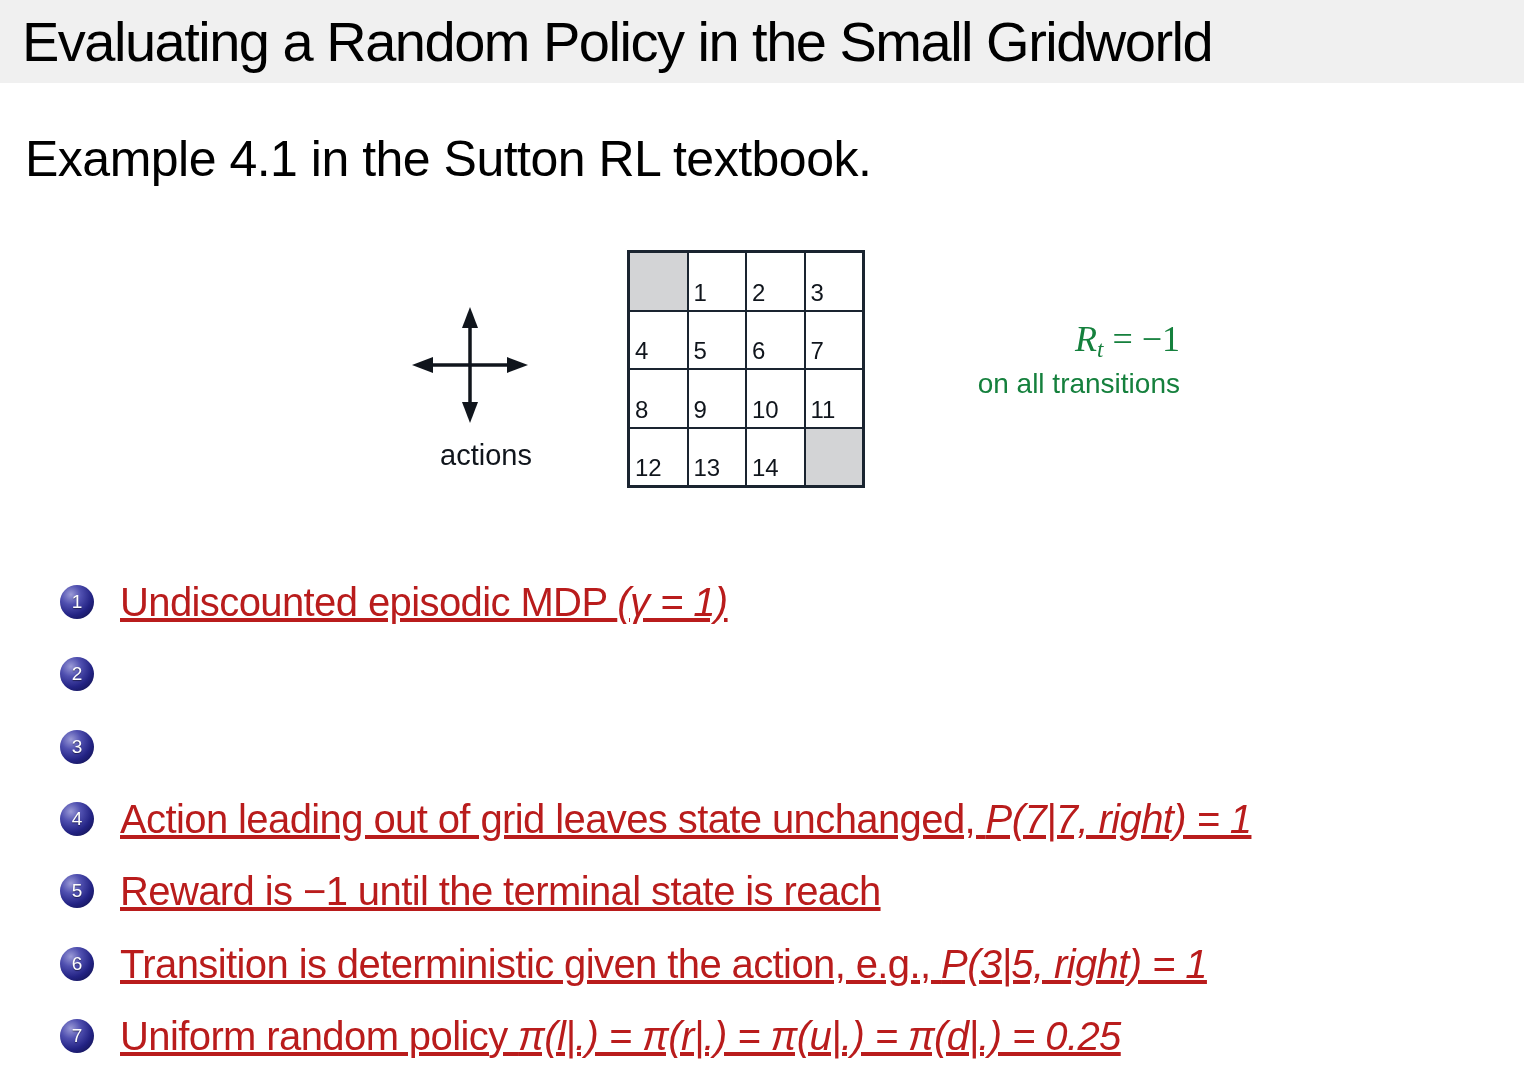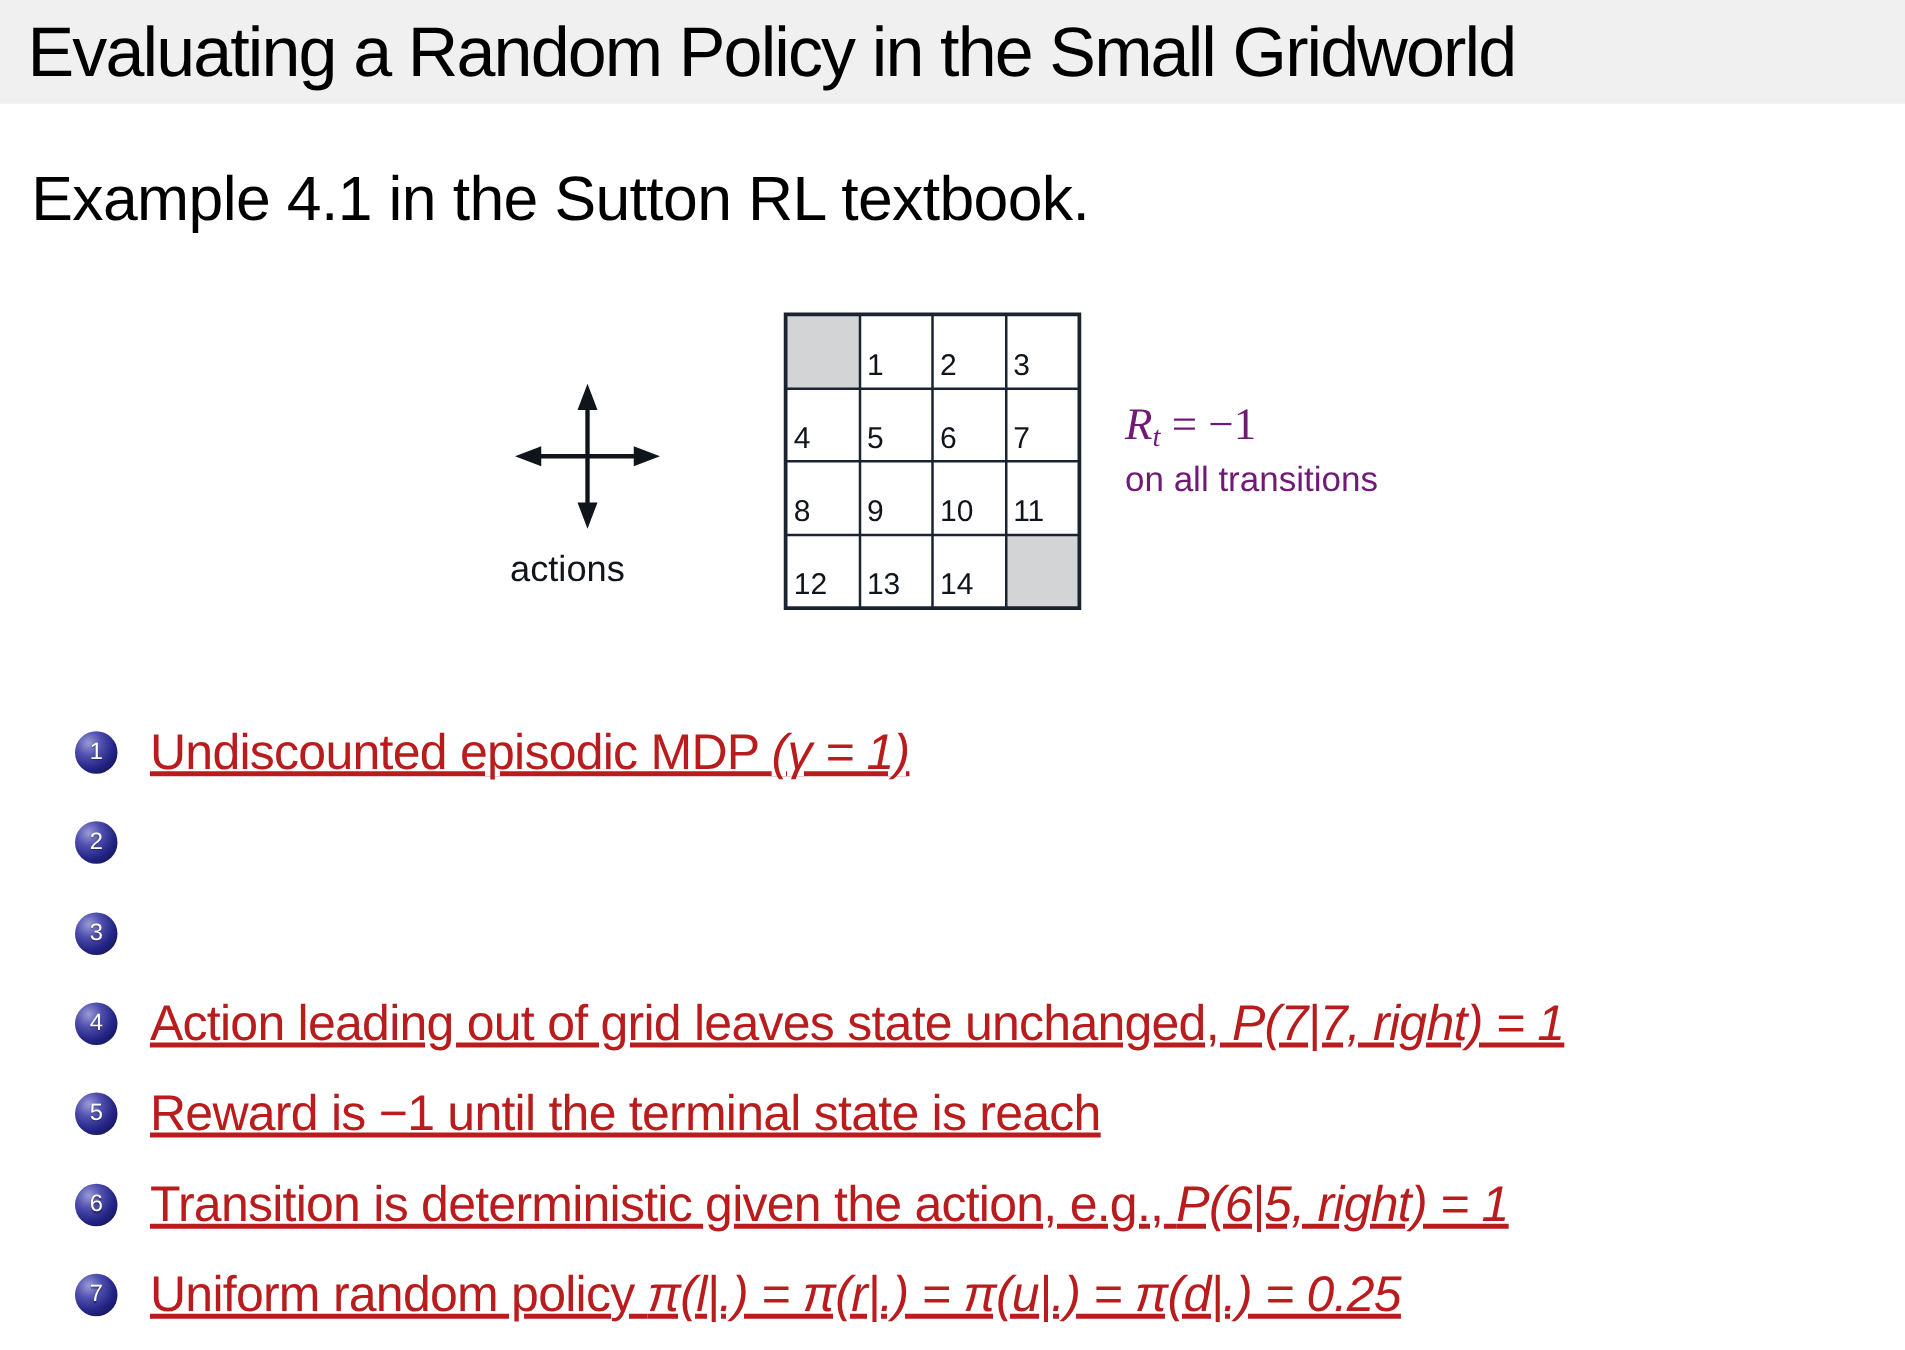--- a/index.html
+++ b/index.html
@@ -32,21 +32,21 @@
     position: absolute;
     left: 25px; top: 130px;
     font-size: 50px;
     letter-spacing: -0.5px;
     white-space: nowrap;
   }
   .actions-wrap {
     position: absolute;
     left: 408px; top: 303px;
     width: 124px;
-    text-align: left;
+    text-align: right;
   }
   .actions-label {
     margin-top: 8px;
     font-size: 29px;
     color: #10151c;
   }
   .grid {
     position: absolute;
     left: 627px; top: 250px;
     width: 238px; height: 238px;
@@ -65,22 +65,22 @@
     justify-content: flex-start;
     padding: 0 0 3px 5px;
     font-size: 24px;
     color: #10151c;
   }
   .cell.shaded { background: #d3d4d6; }
   .reward {
     position: absolute;
     left: 900px; top: 318px;
     width: 280px;
-    text-align: left;
-    color: #701a75;
+    text-align: right;
+    color: #15803d;
   }
   .formula {
     font-family: "Liberation Serif", serif;
     font-size: 36px;
   }
   .formula .var { font-style: italic; }
   .formula .sub { font-style: italic; font-size: 23px; vertical-align: -6px; }
   .caption {
     font-family: Liberation Sans, sans-serif;
     font-size: 28px;
@@ -177,20 +177,20 @@
   <div class="item" style="top:795px">
     <span class="badge">4</span>
     <span class="itext"><span>Action leading out of grid leaves state unchanged, </span><span class="math">P(7|7, right) = 1</span></span>
   </div>
   <div class="item" style="top:867px">
     <span class="badge">5</span>
     <span class="itext"><span>Reward is −1 until the terminal state is reach</span><span class="math"></span></span>
   </div>
   <div class="item" style="top:940px">
     <span class="badge">6</span>
-    <span class="itext"><span>Transition is deterministic given the action, e.g., </span><span class="math">P(6|5, right) = 1</span></span>
+    <span class="itext"><span>Transition is deterministic given the action, e.g., </span><span class="math">P(3|5, right) = 1</span></span>
   </div>
   <div class="item" style="top:1012px">
     <span class="badge">7</span>
     <span class="itext"><span>Uniform random policy </span><span class="math">π(l|.) = π(r|.) = π(u|.) = π(d|.) = 0.25</span></span>
   </div>
 
 </div>
 
 </body></html>

